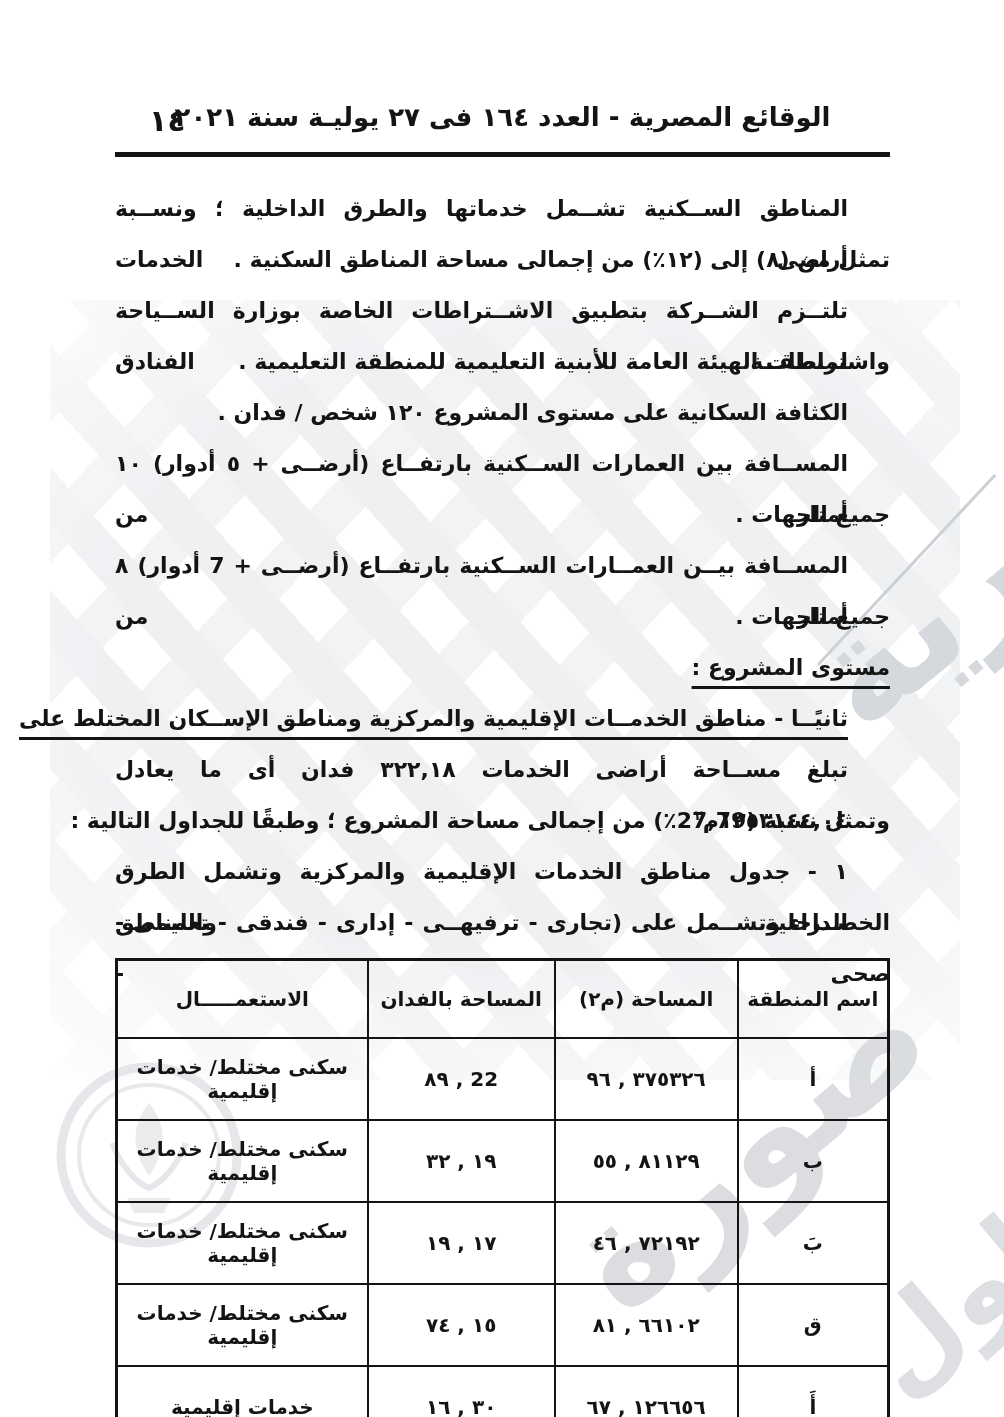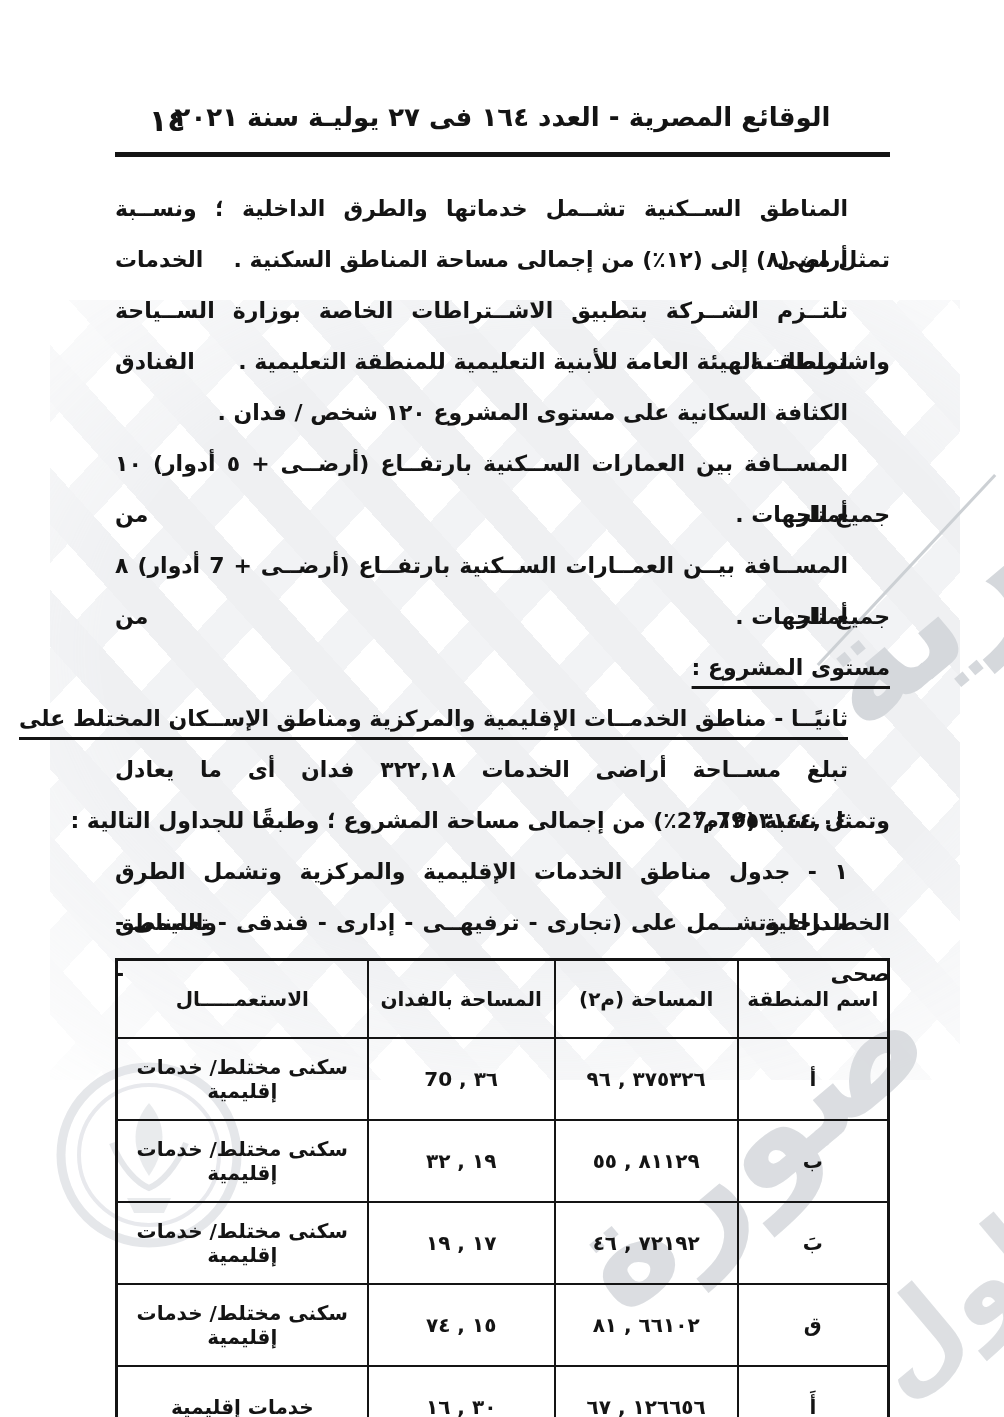--- a/index.html
+++ b/index.html
@@ -109,21 +109,21 @@
     <tbody>
         <tr class="hd">
       <th>اسم المنطقة</th>
       <th>المساحة (م٢)</th>
       <th>المساحة بالفدان</th>
       <th>الاستعمـــــال</th>
     </tr>
     <tr>
       <td>أ</td>
       <td class="num">٣٧٥٣٢٦ , ٩٦</td>
-      <td class="num">70 , ٣٦</td>
+      <td class="num">٨٩ , 22</td>
       <td class="use-r">سكنى مختلط/ خدمات إقليمية</td>
     </tr>
     <tr>
       <td>ب</td>
       <td class="num">٨١١٢٩ , ٥٥</td>
       <td class="num">١٩ , ٣٢</td>
       <td class="use-r">سكنى مختلط/ خدمات إقليمية</td>
     </tr>
     <tr>
       <td>بَ</td>

